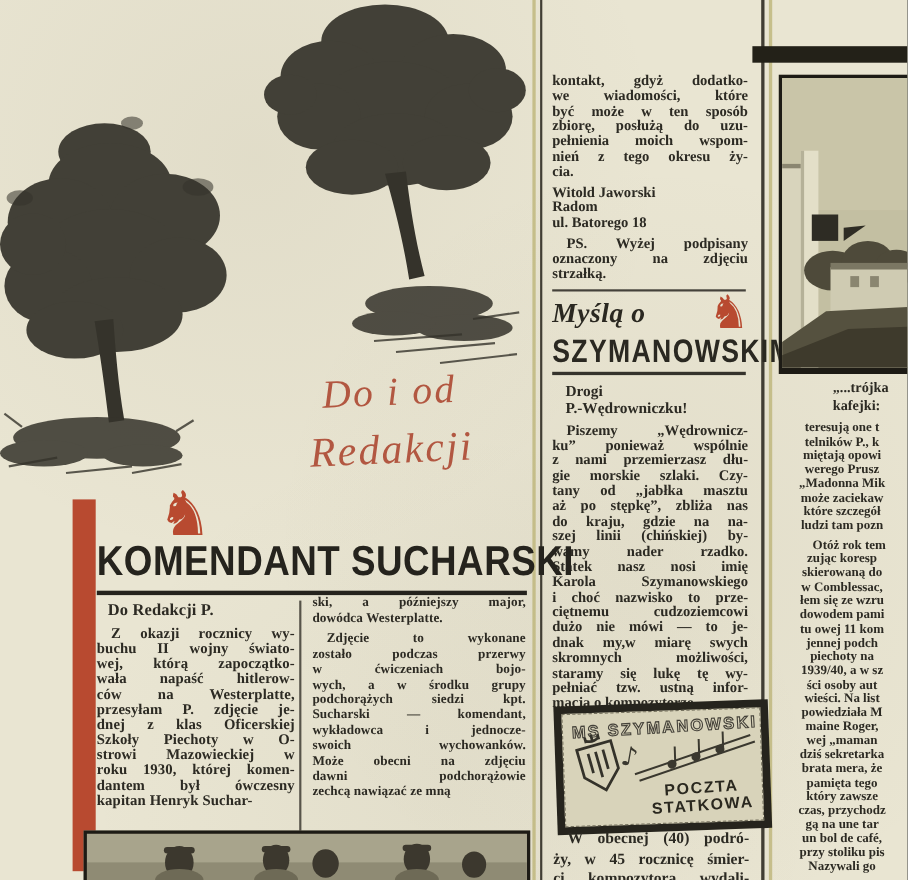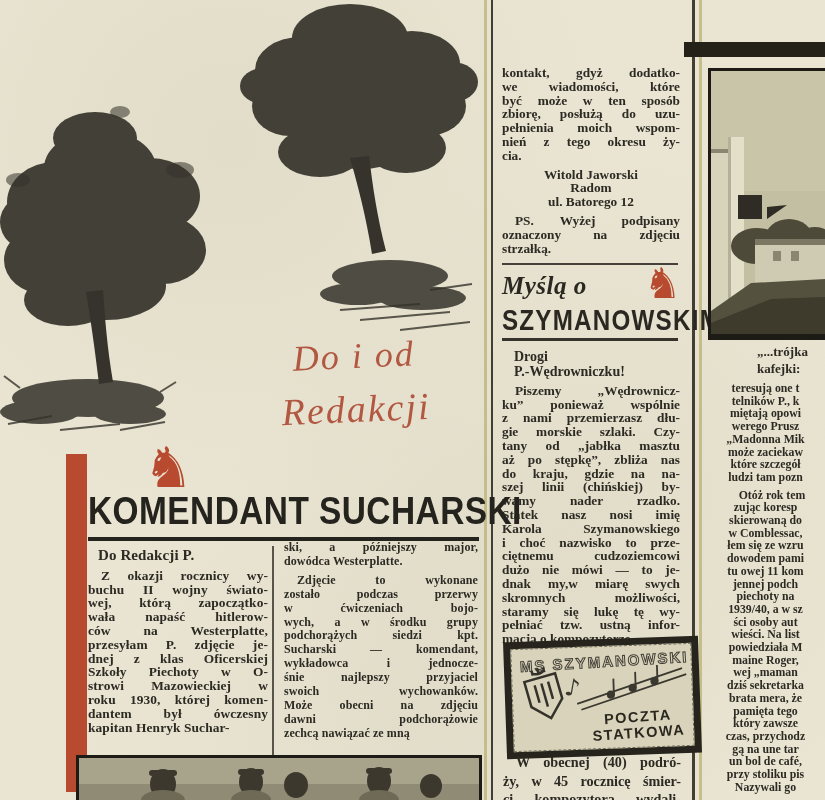--- a/index.html
+++ b/index.html
@@ -10,21 +10,21 @@
       radial-gradient(circle at 28% 18%, rgba(120,110,80,.07), transparent 42%),
       radial-gradient(circle at 72% 62%, rgba(120,110,80,.06), transparent 45%),
       radial-gradient(circle at 50% 90%, rgba(100,95,70,.05), transparent 40%);
     font-family:"Liberation Serif", serif; color:#2c2a23;
   }
   .abs{position:absolute;}
   
   .tl{white-space:pre-wrap;}
   .tl.j{text-align:justify; text-align-last:justify;}
   .tl.j.last{text-align-last:left;}
-  .tl.c{text-align:center;}
+  .tl.c{}
   .tl.l{text-align:center;}
   .tl.ind{text-indent:13px;}
   .tl.b{font-weight:bold;}
   .para + .para{margin-top:5px;}
   
   .col-left-a{left:88px; top:549px; width:180px; font-size:13.4px; line-height:13.8px; font-weight:700; letter-spacing:.1px;}
   .col-left-b{left:284px; top:541px; width:194px; font-size:12px; line-height:13.9px; font-weight:700; letter-spacing:.1px;}
   .col-mid{left:502px; top:60px; width:178px; font-size:13.3px; line-height:13.8px; font-weight:700; padding-top:6px;}
   .col-right{left:706px; top:382px; width:119px; font-size:11.8px; line-height:12.7px; font-weight:700;}
   .heading-small{font-weight:bold; font-size:15px; margin-bottom:6px; padding-left:10px;}
@@ -156,21 +156,21 @@
           <div class="tl j">we wiadomości, które</div>
           <div class="tl j">być może w ten sposób</div>
           <div class="tl j">zbiorę, posłużą do uzu-</div>
           <div class="tl j">pełnienia moich wspom-</div>
           <div class="tl j">nień z tego okresu ży-</div>
           <div class="tl j last">cia.</div>
         </div>
         <div class="para">
           <div class="tl c b">Witold Jaworski</div>
           <div class="tl c b">Radom</div>
-          <div class="tl c b">ul. Batorego 12</div>
+          <div class="tl c b">ul. Batorego 18</div>
         </div>
         <div class="para">
           <div class="tl j ind">PS. Wyżej podpisany</div>
           <div class="tl j">oznaczony na zdjęciu</div>
           <div class="tl j last">strzałką.</div>
         </div>
       </div>
     <div class="sek-rule-top"></div>
     <div class="mysla">
       <span>Myślą o</span>
@@ -345,21 +345,20 @@
         <div class="tl j last">dowódca Westerplatte.</div>
       </div>
       <div class="para">
         <div class="tl j ind">Zdjęcie to wykonane</div>
         <div class="tl j">zostało podczas przerwy</div>
         <div class="tl j">w ćwiczeniach bojo-</div>
         <div class="tl j">wych, a w środku grupy</div>
         <div class="tl j">podchorążych siedzi kpt.</div>
         <div class="tl j">Sucharski — komendant,</div>
         <div class="tl j">wykładowca i jednocze-</div>
-        <div class="tl j">śnie najlepszy przyjaciel</div>
         <div class="tl j">swoich wychowanków.</div>
         <div class="tl j">Może obecni na zdjęciu</div>
         <div class="tl j">dawni podchorążowie</div>
         <div class="tl j last">zechcą nawiązać ze mną</div>
       </div>
     </div>
 
   <div class="abs photo-frame" style="left:76px; top:755px; width:406px; height:50px; background:#a8a48c;">
     <svg width="400" height="42" viewBox="0 0 400 42">
       <rect x="0" y="0" width="400" height="42" fill="#a8a48c"></rect>

